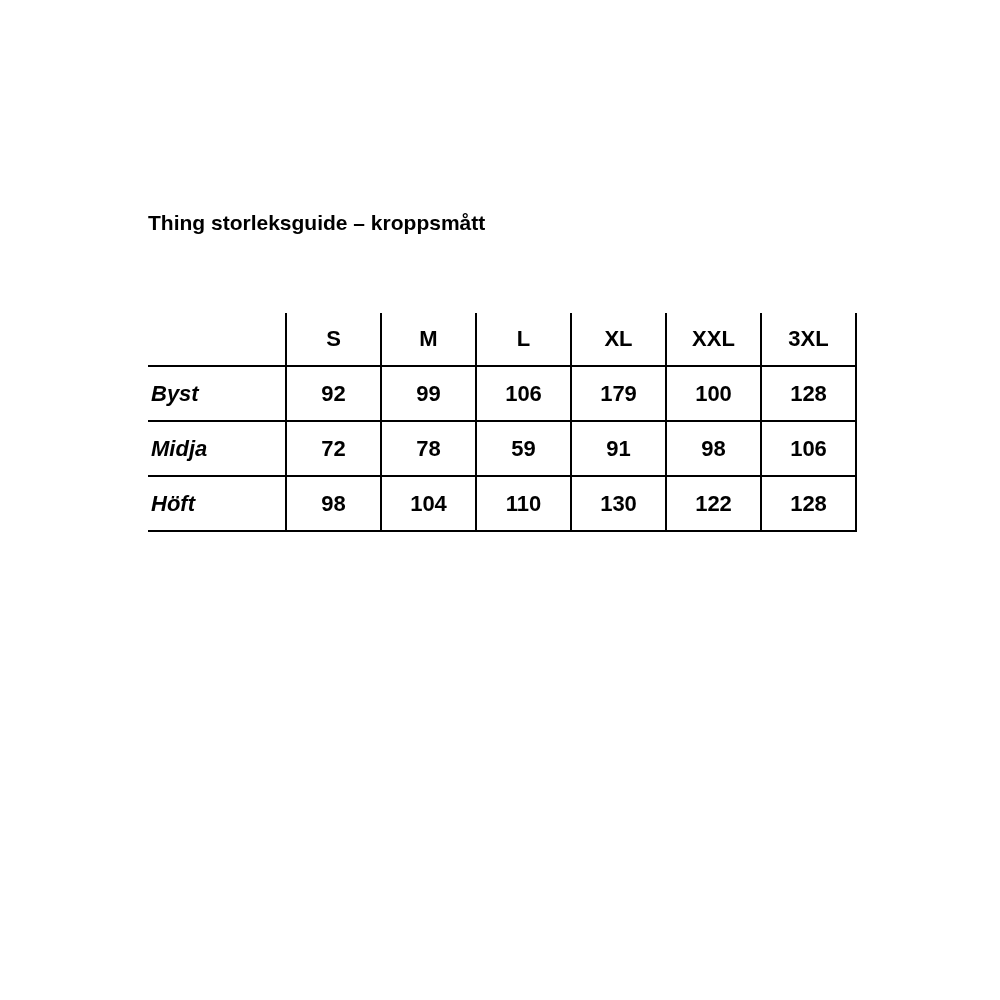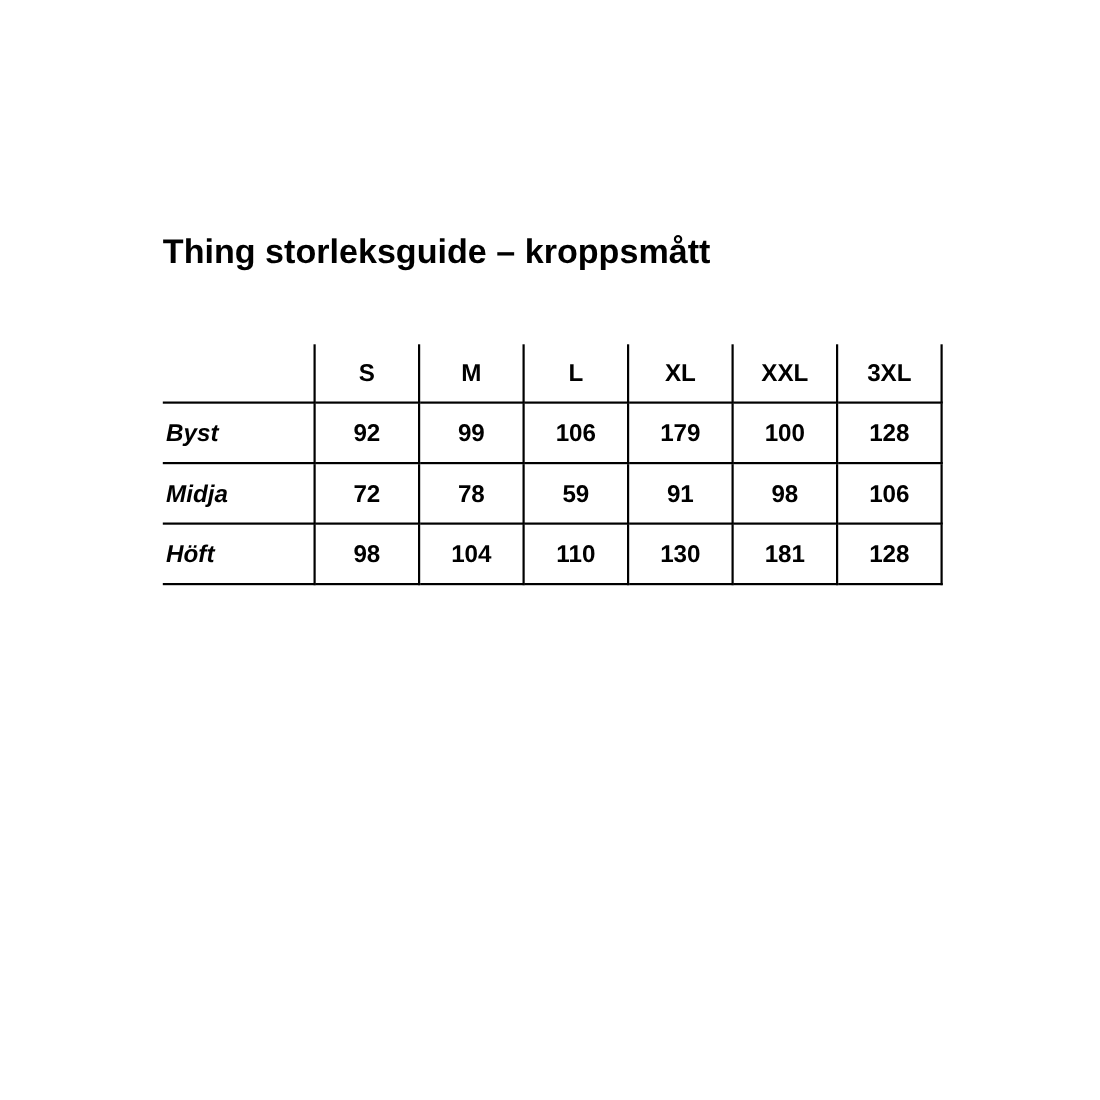--- a/index.html
+++ b/index.html
@@ -14,21 +14,21 @@
     background: #ffffff;
     color: #000000;
     font-family: "Liberation Sans", sans-serif;
     overflow: hidden;
   }
   .title {
     position: absolute;
     left: 148px;
     top: 211px;
     margin: 0;
-    font-size: 31px;
+    font-size: 21px;
     line-height: 1.15;
     font-weight: 700;
     color: #000000;
     white-space: nowrap;
   }
   table.size-table {
     position: absolute;
     left: 148px;
     top: 313px;
     border-collapse: collapse;
@@ -103,19 +103,19 @@
         <td>91</td>
         <td>98</td>
         <td>106</td>
       </tr>
       <tr>
         <td class="row-label">Höft</td>
         <td>98</td>
         <td>104</td>
         <td>110</td>
         <td>130</td>
-        <td>181</td>
+        <td>122</td>
         <td>128</td>
       </tr>
     </tbody>
   </table>
 
 </div>
 
 </body></html>

